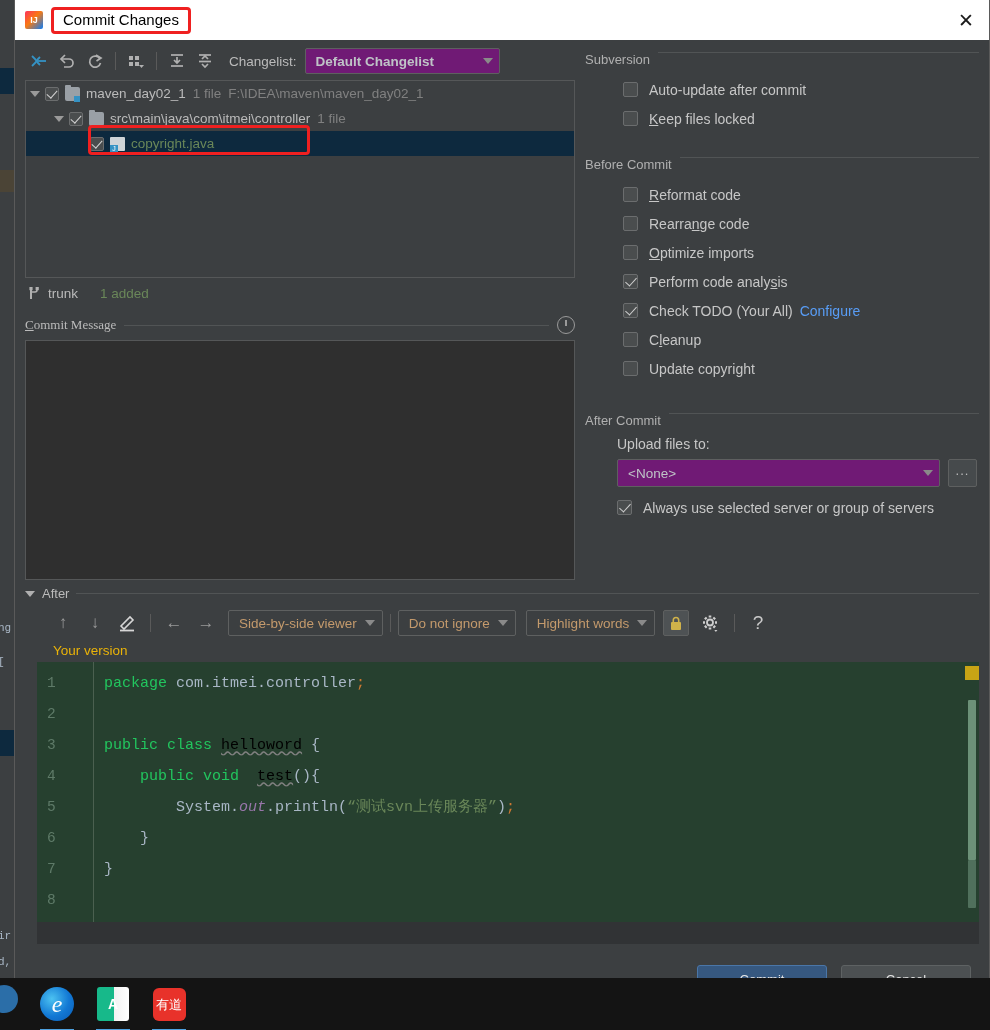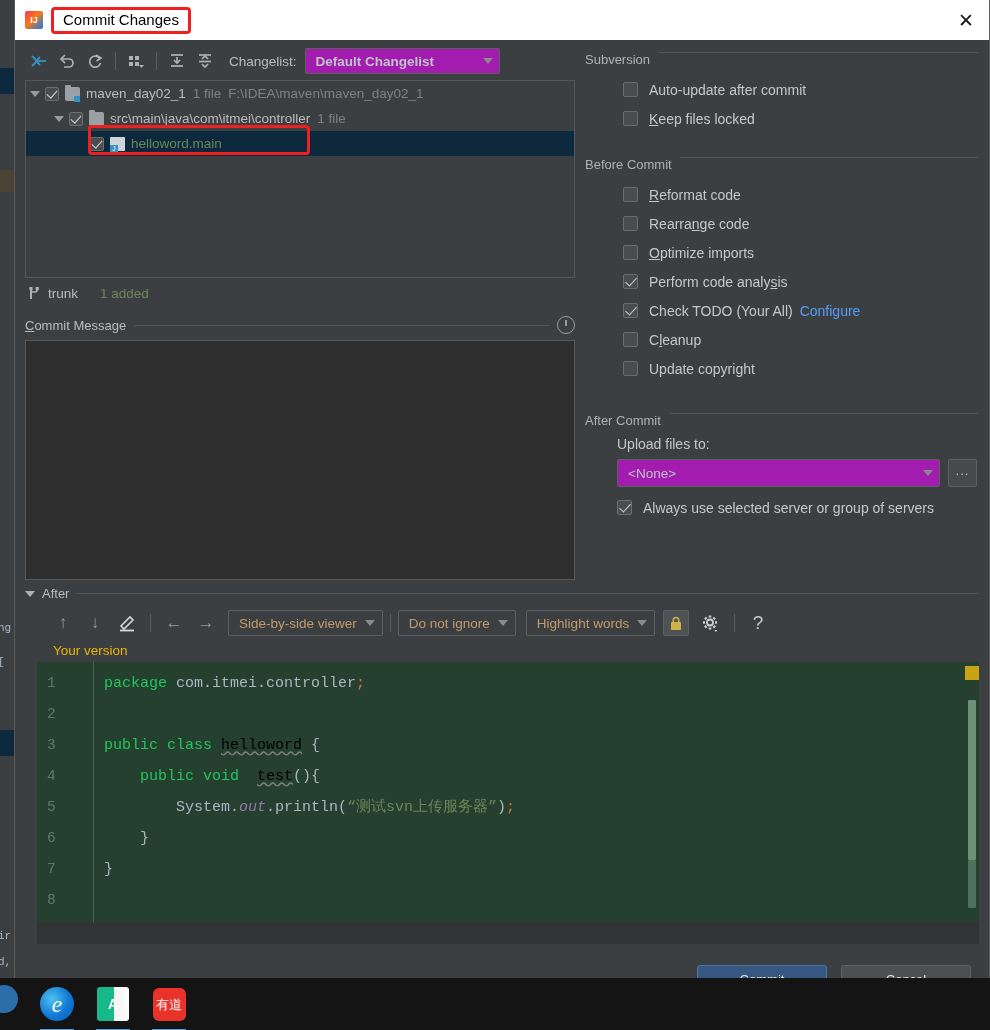--- a/index.html
+++ b/index.html
@@ -101,21 +101,21 @@
   }
   .tbtn {
     width: 28px; height: 26px; display:flex; align-items:center; justify-content:center;
     color:#afb1b3; position:relative;
   }
   .tb-sep { width:1px; height:18px; background:#5a5a5a; margin:0 6px; }
   .chg-label {
     color:#bbbbbb; font-size:13.5px; margin-left:10px; margin-right:8px; white-space:nowrap;
   }
   .combo {
-    height: 26px; border:1px solid #5e6060; background:#a21caf;
+    height: 26px; border:1px solid #5e6060; background:#701a75;
     display:flex; align-items:center; padding: 0 6px 0 10px;
     color:#bfc3c7; font-size:13.5px; border-radius:2px; position:relative;
   }
   .combo.strong { font-weight: bold; color:#bfc3c7; }
   .combo .caret {
     margin-left:auto; width:0;height:0;
     border-left:5px solid transparent;border-right:5px solid transparent;
     border-top:6px solid #8a8a8a;
   }
   #changelist-combo { width: 195px; }
@@ -173,21 +173,21 @@
   .branch-ico { width:14px;height:15px; margin-right:7px; color:#bbb; }
   .branch-name { color:#bbbbbb; }
   .branch-added { color:#6a8759; margin-left:22px; }
 
   
   .sect { display:flex; gap:8px; font-size:13px; color:#b0b0b0; }
   .sect .line { flex:1; height:1px; background:#515455; }
 
   
   .cm-head { display:flex; align-items:center; gap:8px; margin-top:8px; }
-  .cm-title { font-size:13px; color:#bbbbbb; }
+  .cm-title { font-size:13px; color:#bbbbbb;font-family:Liberation Serif, serif; }
   .cm-title u { text-decoration: underline; }
   .cm-line { flex:1; height:1px; background:#515455; }
   .cm-clock { width:18px;height:18px;border:1.6px solid #9a9a9a;border-radius:50%;position:relative;flex:none; }
   .cm-clock::after{
     content:""; position:absolute; left:7px; top:3px; width:1.6px; height:6px; background:#9a9a9a;
   }
   .cm-box {
     height: 240px; margin-top:6px; background:#2f2f2f;
     border:1px solid #555758;
   }
@@ -447,21 +447,21 @@
             <span class="tri"></span>
             <span class="cbx on"></span>
             <span class="ficon folder"></span>
             <span class="tname">src\main\java\com\itmei\controller</span>
             <span class="tmeta">1 file</span>
           </div>
 
           <div class="trow tdepth3 sel">
             <span class="cbx on"></span>
             <span class="ficon java"></span>
-            <span class="tname green">helloword.main</span>
+            <span class="tname green">copyright.java</span>
           </div>
 
           <div class="hl-box" style="left:62px; top:44px; width:222px; height:30px;"></div>
         </div>
 
         <div class="branch-row">
           <span class="branch-ico">
             <svg width="14" height="15" viewBox="0 0 14 15">
               <path d="M4 2 v11" stroke="#b0b0b0" stroke-width="2" fill="none"></path>
               <rect x="2.4" y="1" width="3.2" height="3.2" fill="#b0b0b0"></rect>

